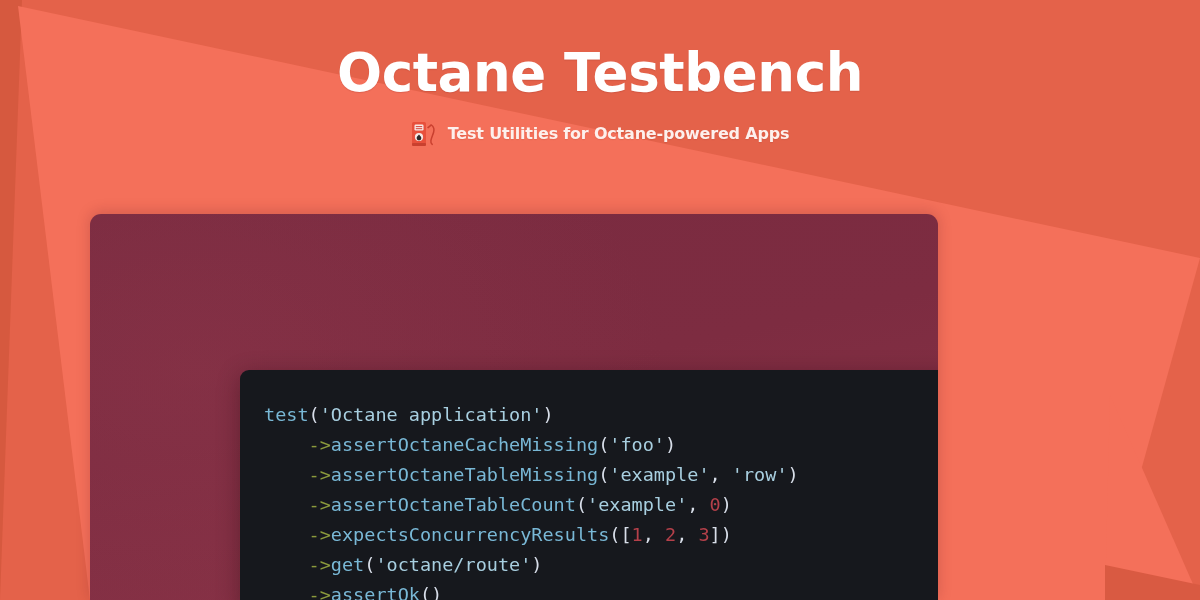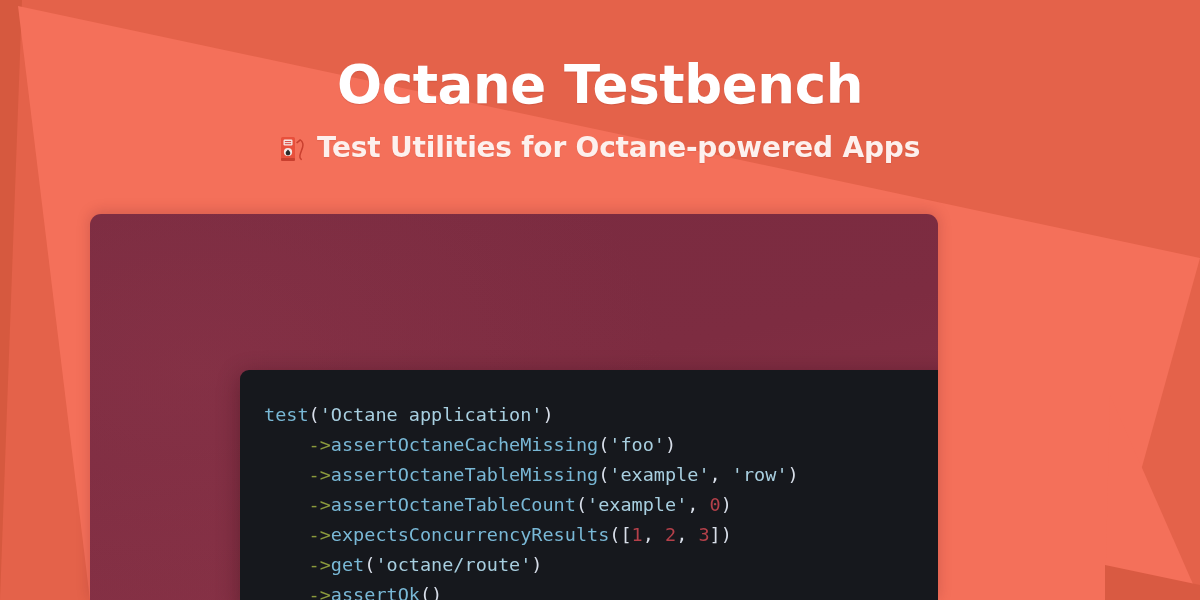--- a/index.html
+++ b/index.html
@@ -27,21 +27,20 @@
   }
   .bg-layer svg { display:block; width:1200px; height:600px; }
 
   
   .header {
     position:relative;
     z-index:2;
     width:1200px;
     padding-top:46px;
     text-align:center;
-    margin-top:12px;
   }
 
   .page-title {
     font-family:"DejaVu Sans", sans-serif;
     font-size:53px;
     line-height:1.0;
     font-weight:bold;
     letter-spacing:-0.4px;
     color:#ffffff;
     text-shadow:0 1px 1px rgba(120,35,30,0.18);
@@ -59,21 +58,21 @@
     width:26px;
     height:28px;
     position:relative;
     flex:0 0 auto;
     display:block;
   }
   .pump-icon svg { display:block; width:26px; height:28px; }
 
   .subtitle-text {
     font-family:"DejaVu Sans", sans-serif;
-    font-size:28px;
+    font-size:16px;
     font-weight:bold;
     letter-spacing:-0.2px;
     color:#fdf0ed;
     text-shadow:0 1px 1px rgba(120,35,30,0.13);
     white-space:nowrap;
   }
 
   
   .card {
     position:absolute;

